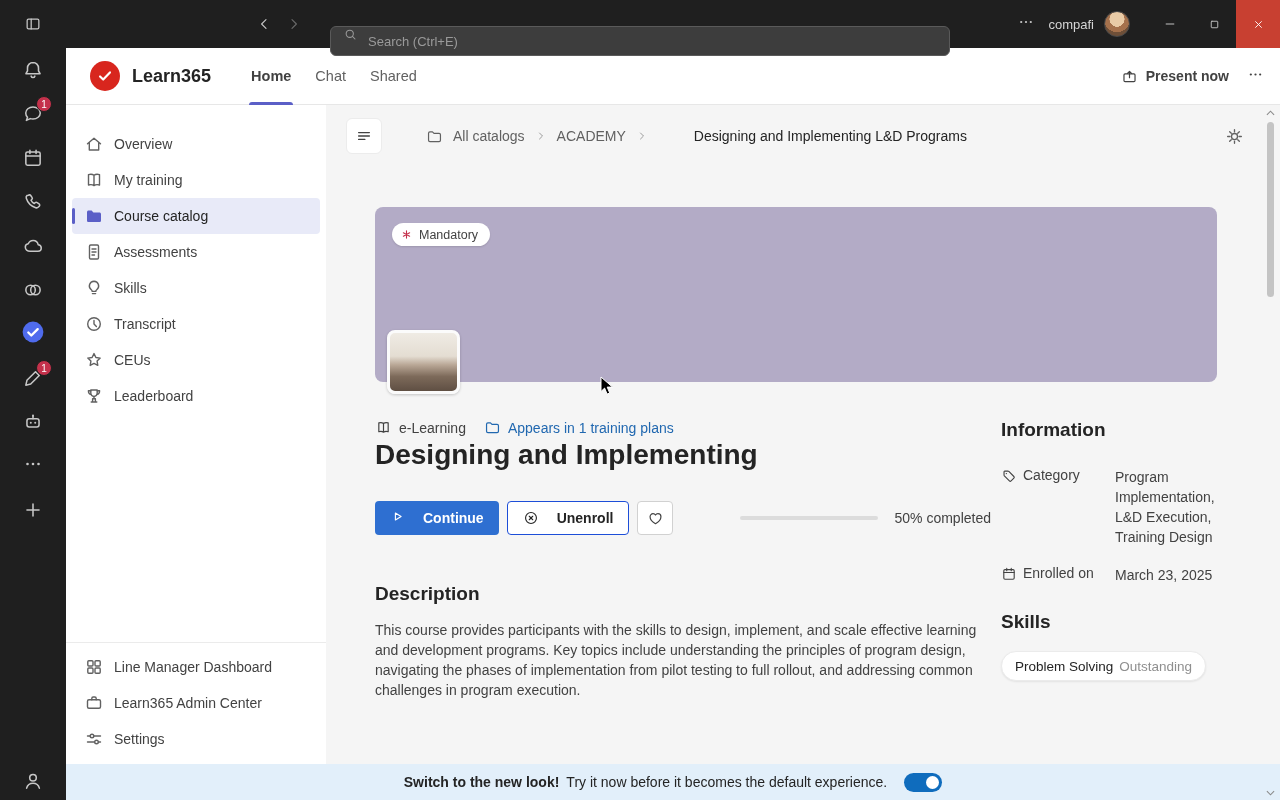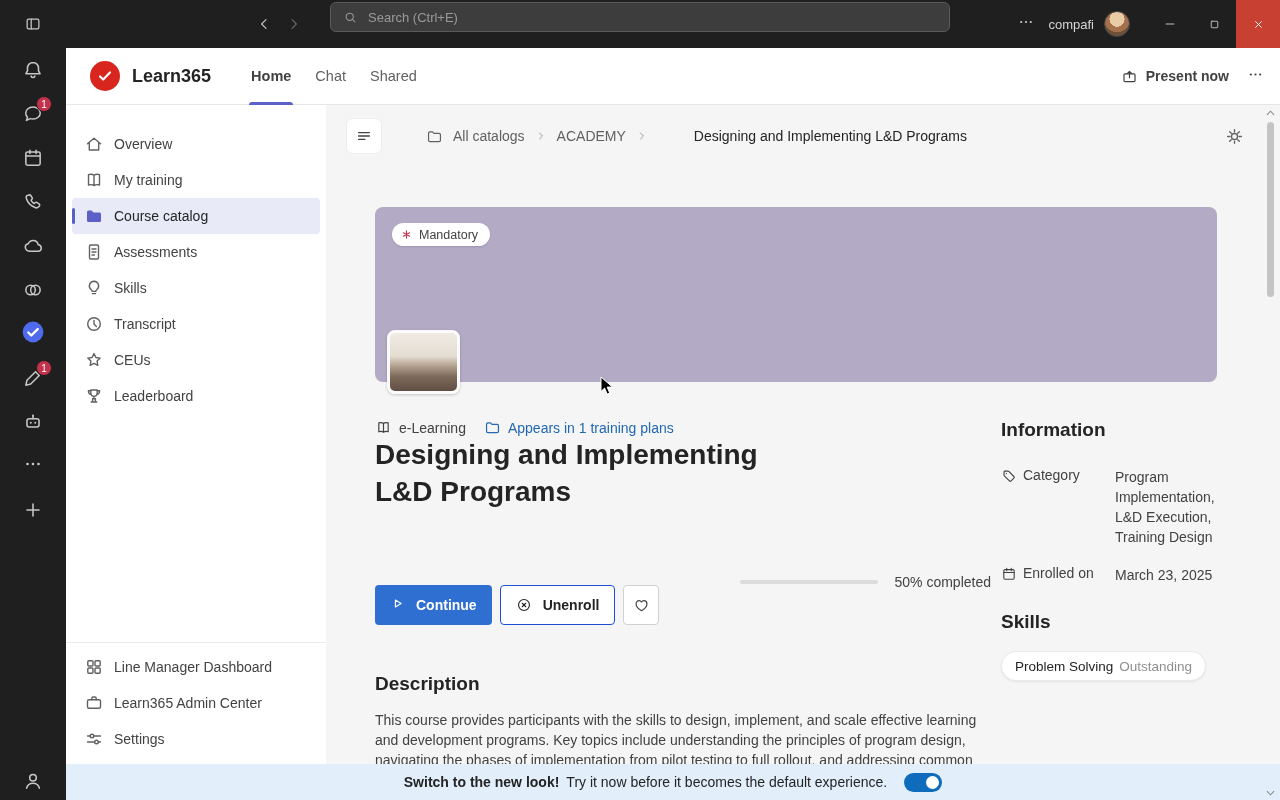--- a/index.html
+++ b/index.html
@@ -9,21 +9,21 @@
     background:#f5f5f5; position:relative; color:#242424;
   }
   svg.i { fill:none; stroke:currentColor; stroke-width:1.4; stroke-linecap:round; stroke-linejoin:round; display:block; }
 
   
   .titlebar { position:absolute; top:0; left:0; width:1280px; height:48px; background:#1f1f1f; display:flex; align-items:center; z-index:30; }
   .tb-left { width:66px; display:flex; justify-content:center; }
   .tb-icon { color:#c7c7c7; }
   .tb-nav { display:flex; gap:14px; margin-left:190px; }
   .tb-nav .fwd { color:#6a6a6a; }
-  .tb-search { position:absolute; left:330px; top:2px; width:620px; height:30px; background:#3d3d3d; border:1px solid #5a5a5a; border-radius:6px; display:flex; align-items:center; padding:0 12px; gap:10px; color:#9a9a9a; }
+  .tb-search { position:absolute; left:330px; top:26px; width:620px; height:30px; background:#3d3d3d; border:1px solid #5a5a5a; border-radius:6px; display:flex; padding:0 12px; gap:10px; color:#9a9a9a; }
   .tb-search input { background:transparent; border:none; outline:none; color:#b8b8b8; font-size:13px; width:100%; font-family:inherit; }
   .tb-search input::placeholder { color:#9a9a9a; }
   .tb-right { margin-left:auto; display:flex; align-items:center; }
   .tb-more { color:#c7c7c7; margin-right:14px; }
   .tb-account { color:#d6d6d6; font-size:13px; margin-right:10px; }
   .tb-avatar { width:26px; height:26px; border-radius:50%; background:
      radial-gradient(circle at 50% 30%, #e9cba6 0 36%, #a5714c 37% 62%, #6e4f38 63% 100%); margin-right:18px; border:1px solid #4a4a4a; }
   .win-btn { width:44px; height:48px; display:flex; align-items:center; justify-content:center; color:#c7c7c7; }
   .win-close { background:#c84031; color:#fff; }
 
@@ -76,21 +76,21 @@
   .cols { display:flex; justify-content:space-between; margin-top:37px; }
   .col-left { width:616px; }
   .col-right { width:216px; }
 
   .meta-row { display:flex; align-items:center; gap:18px; font-size:14px; }
   .meta-type { display:flex; align-items:center; gap:7px; color:#424242; }
   .meta-link { display:flex; align-items:center; gap:7px; color:#2168b0; }
   .course-title { margin-top:0; font-size:28px; font-weight:bold; color:#242424; line-height:37px; }
 
   .actions { display:flex; align-items:center; margin-top:28px; }
-  .btn { height:40px; border-radius:4px; display:flex; align-items:center; gap:11px; font-size:14px; font-weight:bold; padding:0 15px;margin-top:47px; }
+  .btn { height:34px; border-radius:4px; display:flex; align-items:center; gap:18px; font-size:14px; font-weight:bold; padding:0 15px; }
   .btn-primary { background:#2e6fd1; color:#fff; }
   .btn-secondary { background:#fff; color:#242424; border:1px solid #1d4ed8; margin-left:8px; }
   .btn-fav { width:36px; justify-content:center; padding:0; background:#fff; border:1px solid #d1d1d1; margin-left:8px; color:#424242; font-size:16px; font-weight:normal; }
   .progress-wrap { margin-left:auto; display:flex; align-items:center; gap:16px; }
   .progress-track { width:138px; height:4px; border-radius:2px; background:#dcdcdc; overflow:hidden; }
   .progress-fill { height:4px; border-radius:2px; background:#2a7e8f; width:0; }
   .progress-label { font-size:14px; color:#424242; }
 
   .desc-heading { margin-top:48px; font-size:19px; font-weight:bold; color:#242424; }
   .desc-text { margin-top:15px; font-size:14px; line-height:20px; color:#424242; max-width:612px; }
@@ -483,21 +483,20 @@
               <svg class="i" width="17" height="17" viewBox="0 0 20 20">
                   <path d="M3 6.2c0-.9.7-1.6 1.6-1.6h3l1.8 1.8h6c.9 0 1.6.7 1.6 1.6v6.4c0 .9-.7 1.6-1.6 1.6H4.6c-.9 0-1.6-.7-1.6-1.6z"></path>
                 </svg>
             </span>
             <span>Appears in 1 training plans</span>
           </span>
         </div>
 
         <h1 class="course-title">
           <span style="display:block">Designing and Implementing</span>
-          <span style="display:block">L&amp;D Programs</span>
         </h1>
 
         <div class="actions">
           <span class="btn btn-primary">
             <span>
               <svg width="15" height="15" viewBox="0 0 20 20">
                   <path d="M7.2 5.4v9.2l7.6-4.6z" fill="none" stroke="#fff" stroke-width="1.5" stroke-linejoin="round"></path>
                 </svg>
             </span>
             <span>Continue</span>

